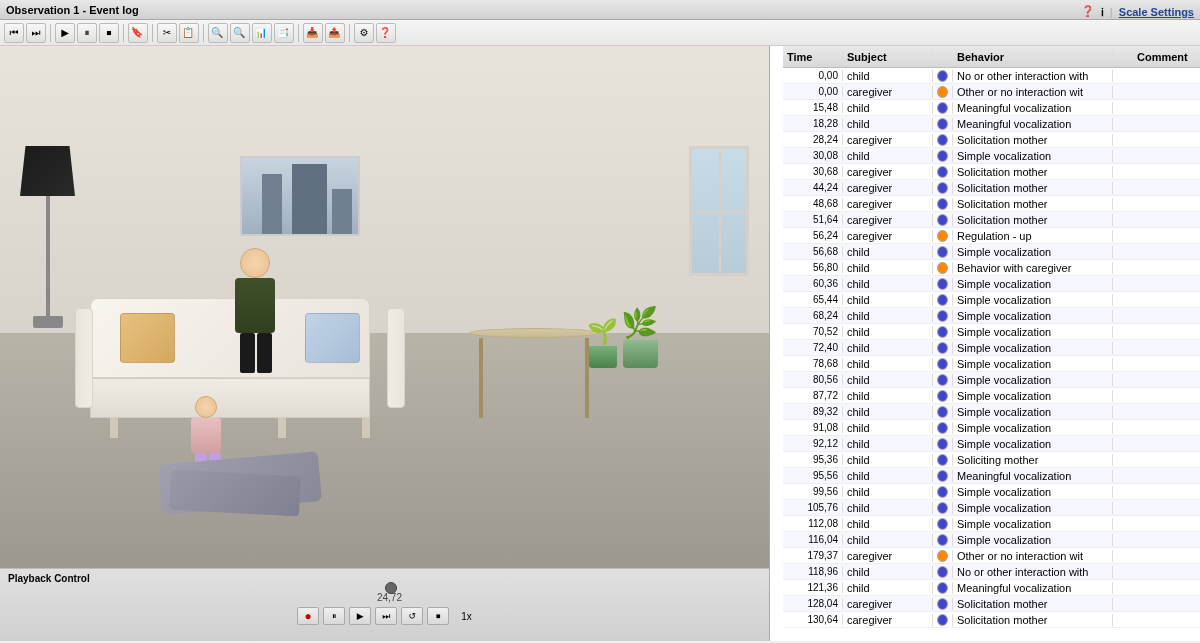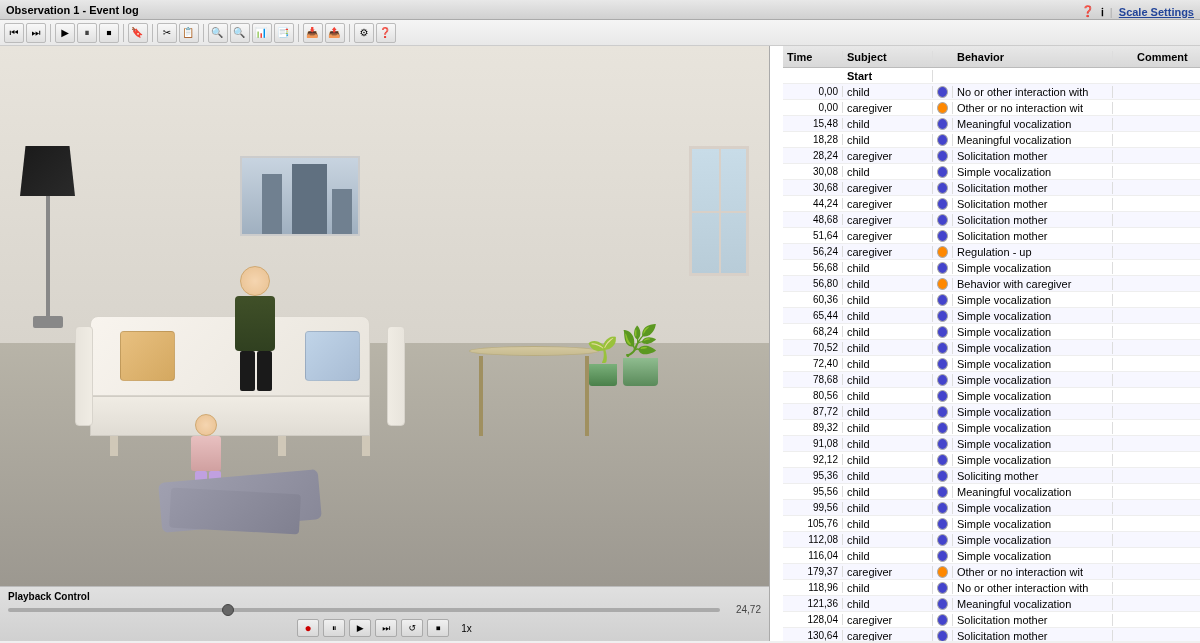--- a/index.html
+++ b/index.html
@@ -184,34 +184,35 @@
       padding: 0 10px;
     }
     .table-leg {
       width: 4px; height: 80px;
       background: #a09060;
     }
 
     
     .playback-bar {
       background: linear-gradient(to bottom, #e0e0e0, #d0d0d0);
-      height: 55px;
+      height: 73px;
       border-top: 1px solid #bbb;
       padding: 4px 8px;
     }
     .playback-label {
       font-size: 10px;
       font-weight: bold;
       margin-bottom: 2px;
     }
     .playback-slider-row {
       display: flex;
       align-items: center;
       gap: 6px;
       margin-bottom: 4px;
+      flex-direction: column;
     }
     .playback-track {
       flex: 1;
       height: 4px;
       background: #aaa;
       border-radius: 2px;
       position: relative;
     }
     .playback-thumb {
       position: absolute;
@@ -460,28 +461,20 @@
   <div class="event-panel">
     <div class="event-table-header">
       <div>Time</div>
       <div>Subject</div>
       <div></div>
       <div>Behavior</div>
       <div></div>
       <div>Comment</div>
     </div>
     <div class="event-body" id="event-body">
-    <div class="event-row bold-row">
-    <div class="time-col"></div>
-    <div>Start</div>
-    <div class="icon-col"></div>
-    <div></div>
-    <div></div>
-    <div></div>
-  </div>
         <div class="event-row">
     <div class="time-col">0,00</div>
     <div>child</div>
     <div class="icon-col">
             <span class="event-icon" style="background:#4444cc; border:1px solid #aaa;"></span>
           </div>
     <div>No or other interaction with</div>
     <div></div>
     <div></div>
   </div>

